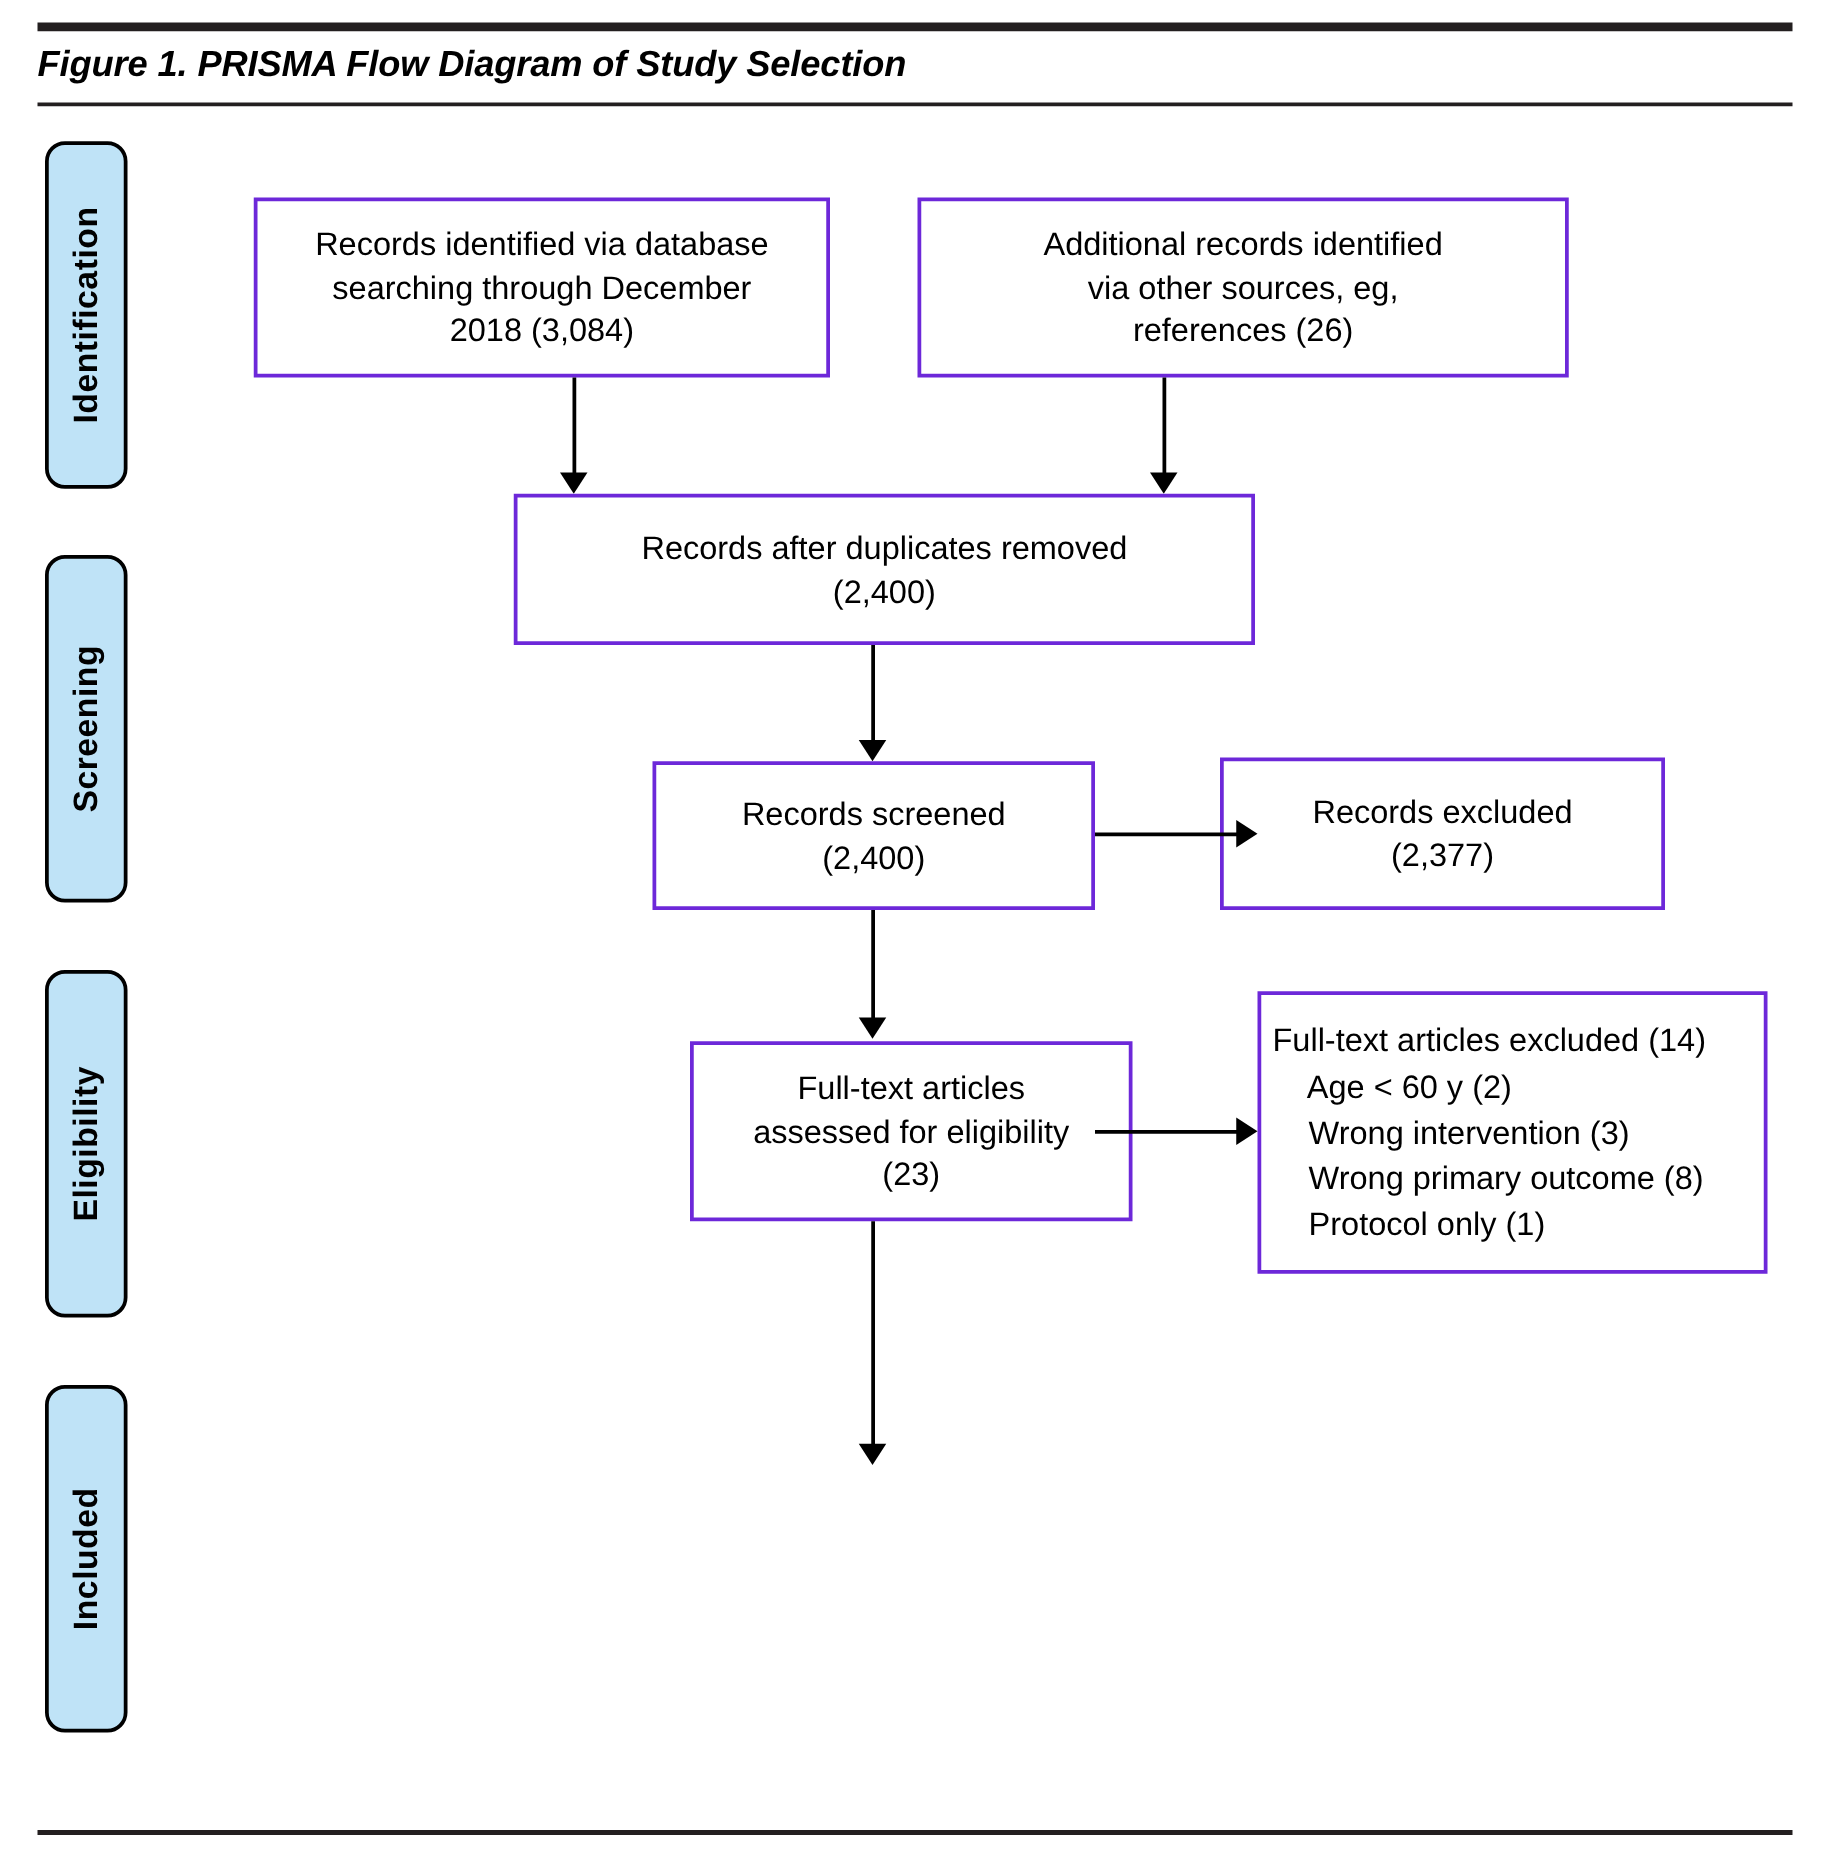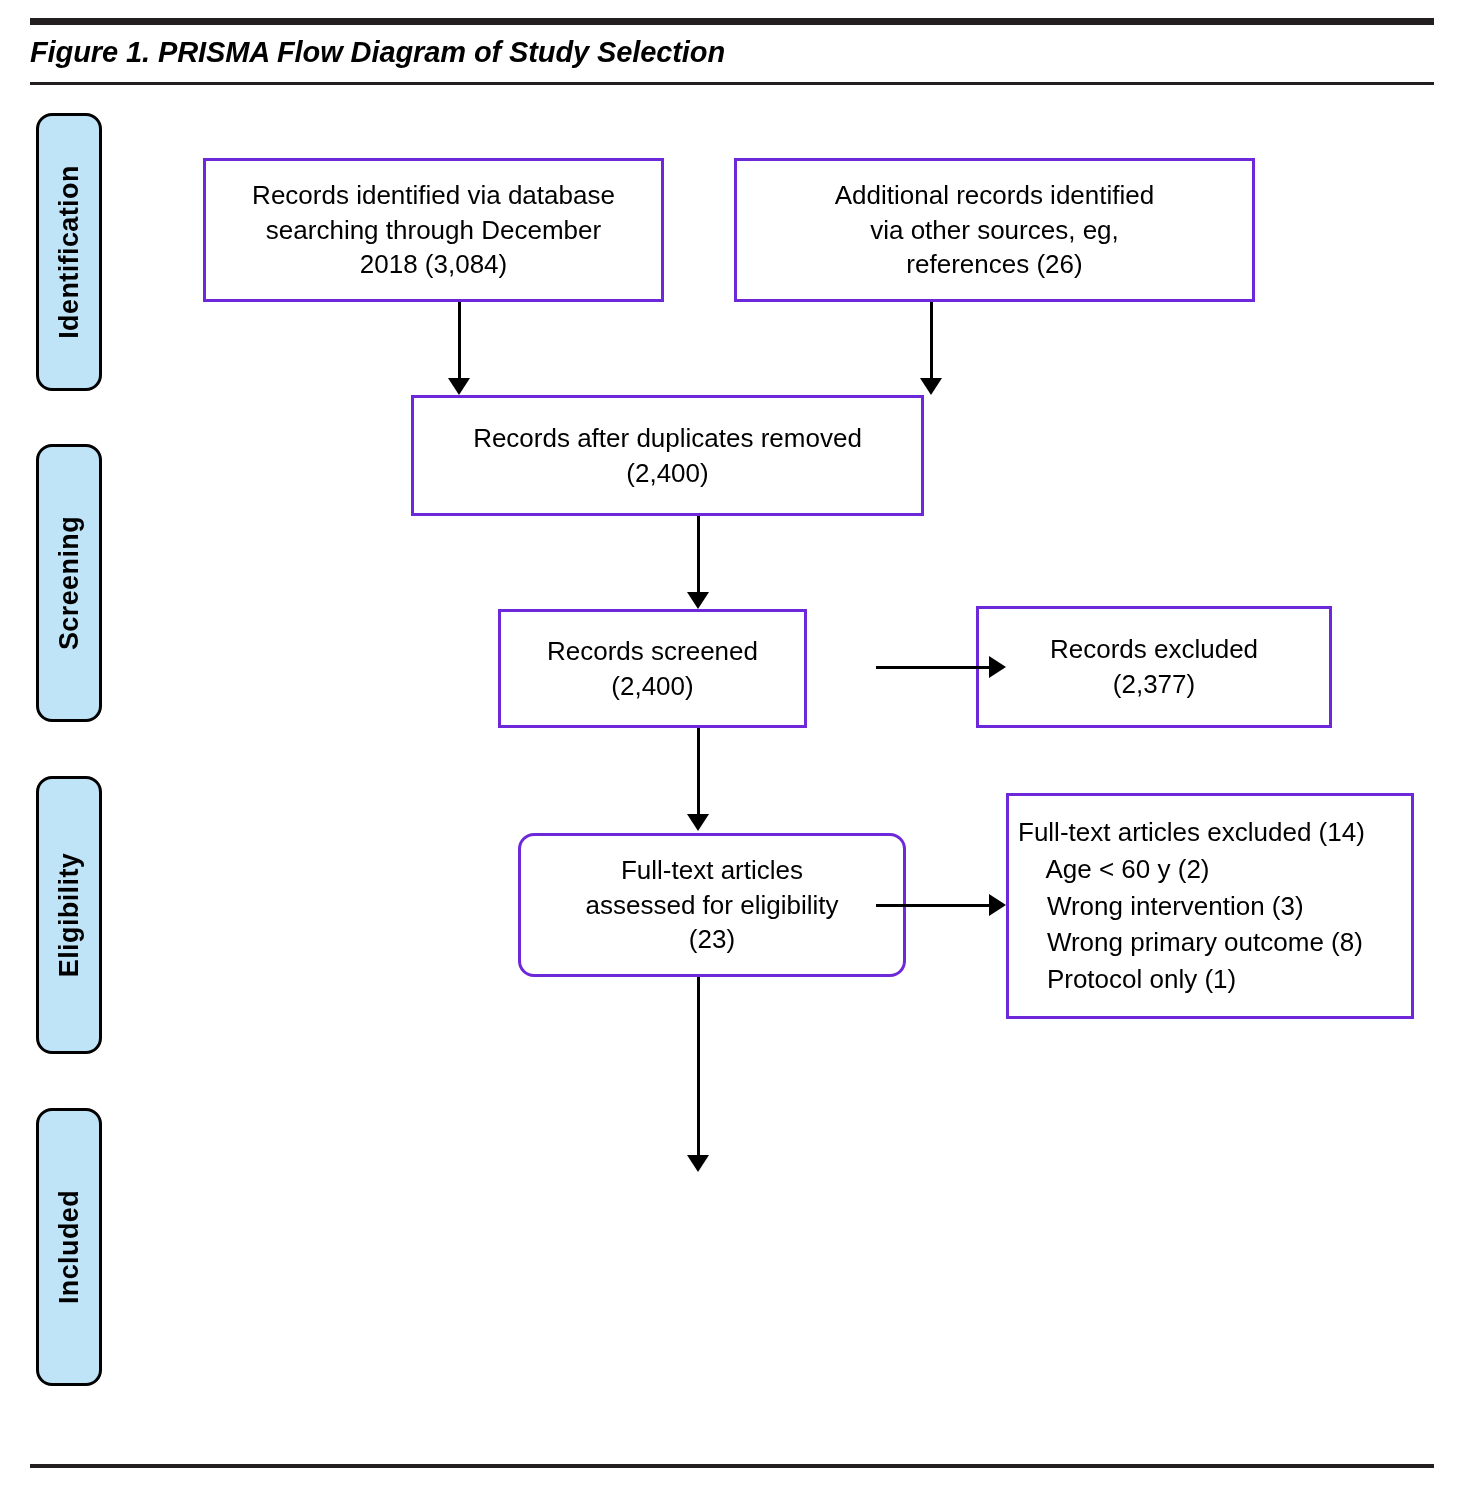--- a/index.html
+++ b/index.html
@@ -169,45 +169,45 @@
 via other sources, eg,
 references (26)</span>
   </div>
 
   <div class="vline" style="left:458px; top:302px; height:78px;"></div>
   <div class="arrow-down" style="left:448px; top:378px;"></div>
 
   <div class="vline" style="left:930px; top:302px; height:78px;"></div>
   <div class="arrow-down" style="left:920px; top:378px;"></div>
 
-  <div class="flow-box" style="left:411px; top:395px; width:513px; height:121px;">
+  <div class="flow-box" style="left:411px; top:395px; width:593px; height:121px;">
     <span class="box-text">Records after duplicates removed
 (2,400)</span>
   </div>
 
   <div class="vline" style="left:697px; top:516px; height:78px;"></div>
   <div class="arrow-down" style="left:687px; top:592px;"></div>
 
-  <div class="flow-box" style="left:498px; top:609px; width:309px; height:119px;align-items:center;">
+  <div class="flow-box" style="left:522px; top:609px; width:354px; height:119px;align-items:center;">
     <span class="box-text">Records screened
 (2,400)</span>
   </div>
 
   <div class="flow-box" style="left:976px; top:606px; width:356px; height:122px;">
     <span class="box-text">Records excluded
 (2,377)</span>
   </div>
 
   <div class="hline" style="left:876px; top:666px; width:114px;"></div>
   <div class="arrow-right" style="left:989px; top:656px;"></div>
 
   <div class="vline" style="left:697px; top:728px; height:88px;"></div>
   <div class="arrow-down" style="left:687px; top:814px;"></div>
 
-  <div class="flow-box" style="left:518px; top:833px; width:388px; height:144px;border-radius:16px;">
+  <div class="flow-box" style="left:552px; top:833px; width:354px; height:144px;">
     <span class="box-text">Full-text articles
 assessed for eligibility
 (23)</span>
   </div>
 
   <div class="flow-box left-align" style="left:1006px; top:793px; width:408px; height:226px; font-size:26px;">
     <span class="box-text">Full-text articles excluded (14)
     Age &lt; 60 y (2)
     Wrong intervention (3)
     Wrong primary outcome (8)

